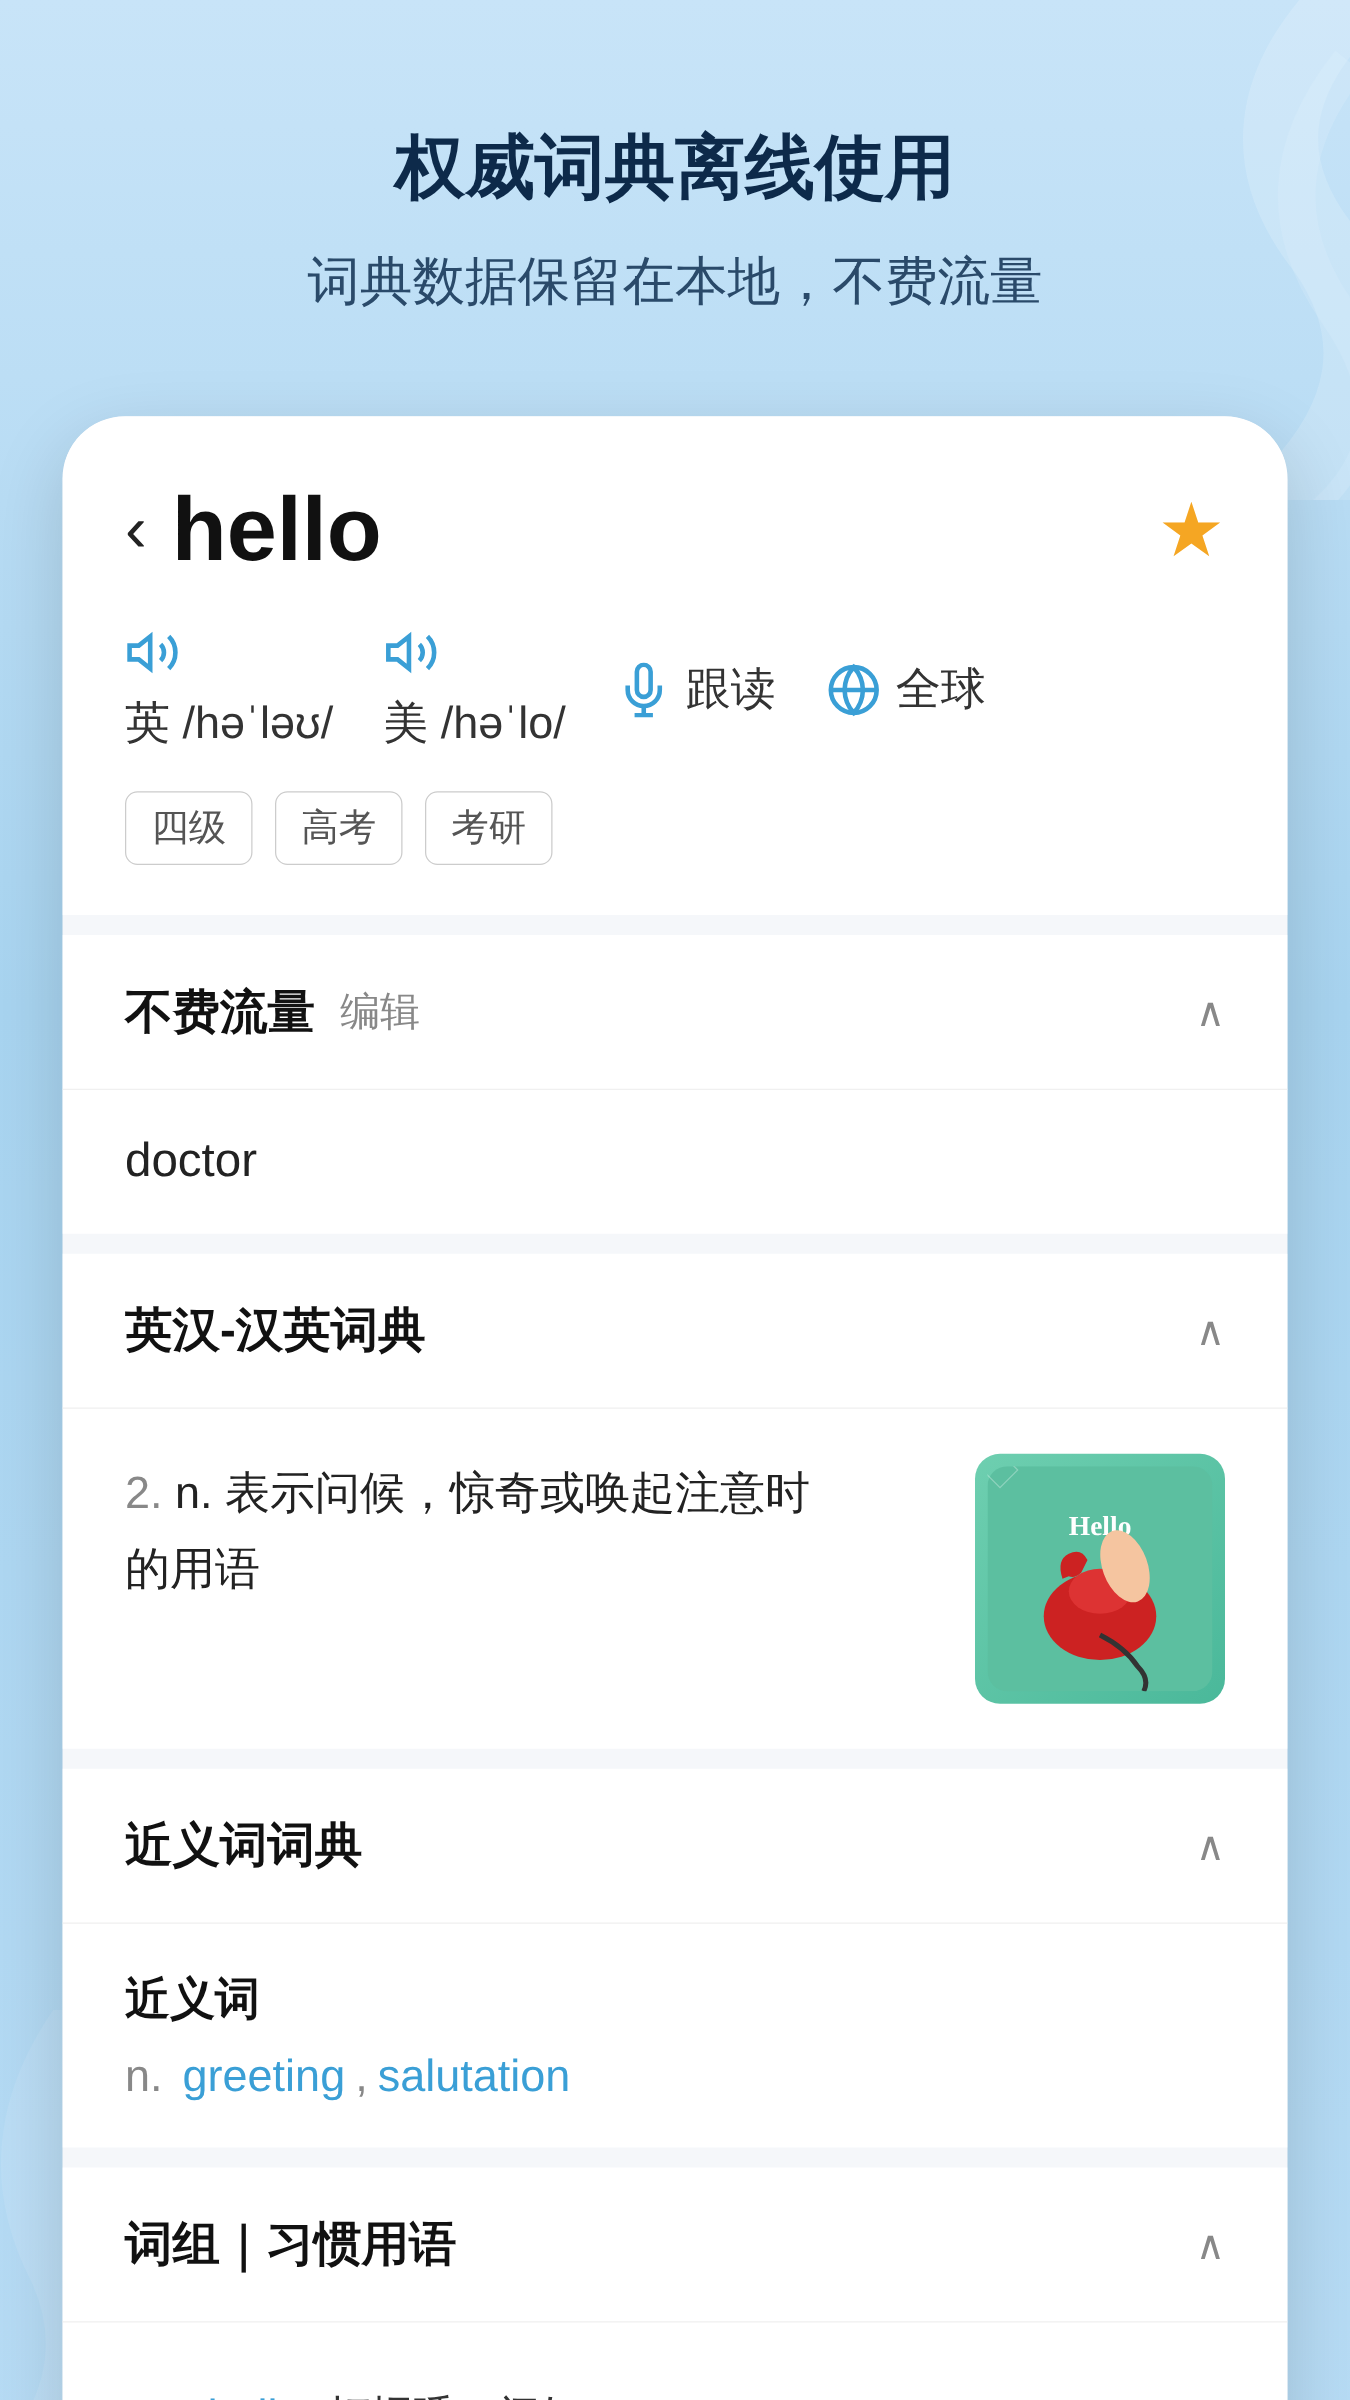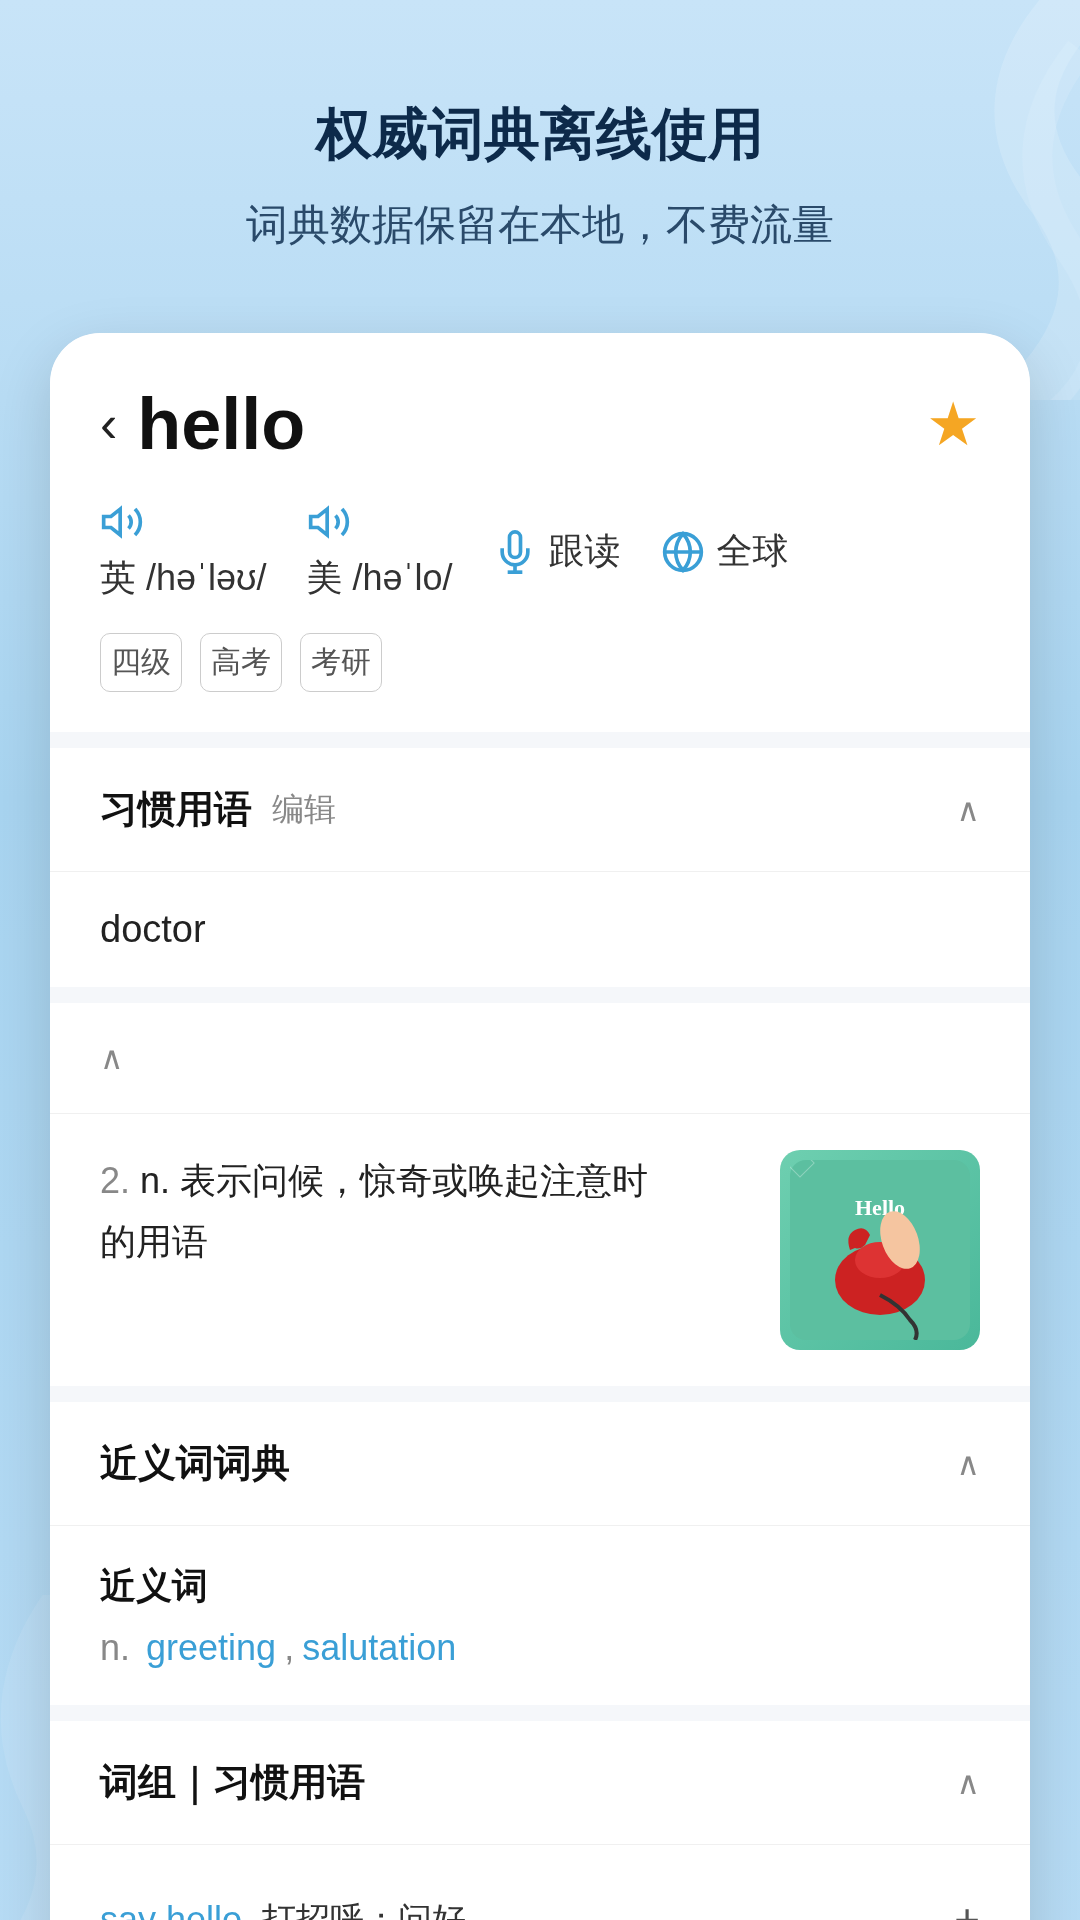--- a/index.html
+++ b/index.html
@@ -137,21 +137,21 @@
 
     
     .tags-row {
       display: flex;
       gap: 18px;
     }
 
     .tag {
       border: 1.5px solid #ccc;
       border-radius: 10px;
-      padding: 8px 10px;
+      padding: 8px 20px;
       font-size: 30px;
       color: #555;
     }
 
     
     .section {
       background: #fff;
       margin-top: 16px;
     }
 
@@ -386,32 +386,33 @@
     <div class="tags-row">
       <span class="tag">四级</span>
       <span class="tag">高考</span>
       <span class="tag">考研</span>
     </div>
   </div>
 
   <div class="section">
     <div class="section-header">
       <div class="section-title-row">
-        <span class="section-title">习惯用语</span>
+        <span class="section-title">不费流量</span>
         <span class="section-edit" style="margin-left:20px;">编辑</span>
       </div>
       <span class="chevron-up">∧</span>
     </div>
     <div class="notes-content">
       <span>doctor</span>
     </div>
   </div>
 
   <div class="section">
     <div class="section-header">
+      <span class="section-title">英汉-汉英词典</span>
       <span class="chevron-up">∧</span>
     </div>
     <div class="dict-content">
       <div class="dict-definitions">
         <div class="dict-def-item">
           <span class="def-num">2. </span>n. 表示问候，惊奇或唤起注意时<br>的用语
         </div>
       </div>
 
       <div class="dict-image">

